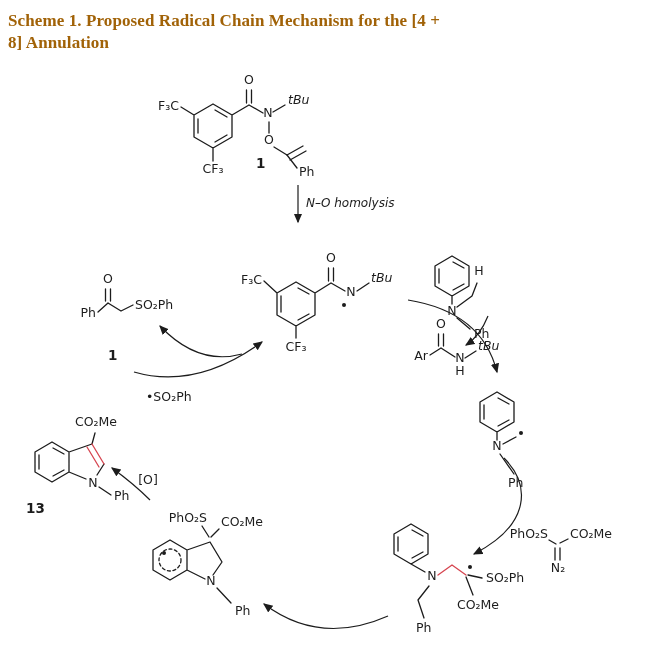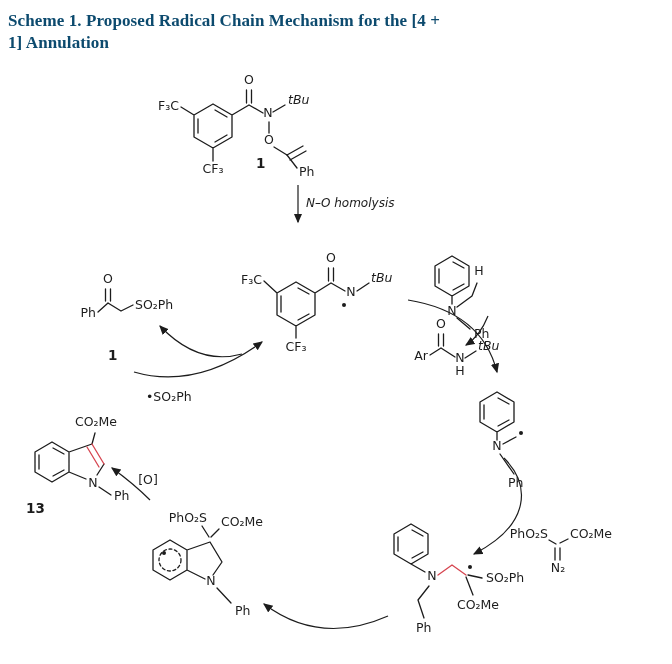--- a/index.html
+++ b/index.html
@@ -1,36 +1,36 @@
 <!DOCTYPE html>
 <html style="--red: #d64550; --bond: #1c1c1c;"><head>
 <meta charset="utf-8">
 <style>
   html,body{margin:0;padding:0;background:#ffffff;width:672px;height:664px;overflow:hidden;}
   .caption{font-family:"Liberation Serif","DejaVu Serif",serif;font-weight:bold;font-size:17px;
-           color:#0c4a6e;padding:10px 10px 0 8px;line-height:22px;letter-spacing:.1px;}
+           color:#a16207;padding:10px 10px 0 8px;line-height:22px;letter-spacing:.1px;}
   svg{display:block;}
   svg text{font-family:"DejaVu Sans","Liberation Sans",sans-serif;font-size:12.5px;fill:#1c1c1c;}
   .bond{stroke:var(--bond,#1c1c1c);stroke-width:1.3;fill:none;stroke-linecap:round;stroke-linejoin:round;}
   .red{stroke:var(--red,#d64550);}
   .dot{fill:#1c1c1c;stroke:none;}
   .dashed{stroke-dasharray:3 2.6;}
   .arrow{stroke:#1c1c1c;stroke-width:1.2;fill:none;}
   .bold{font-weight:bold;font-size:13.5px;}
   .it{font-style:italic;}
   .small{font-size:12px;}
   .mid{text-anchor:middle;}
   .end{text-anchor:end;}
 </style>
 </head>
 <body>
 
 <div class="caption">
   <div>Scheme 1. Proposed Radical Chain Mechanism for the [4 +</div>
-  <div>1] Annulation</div>
+  <div>8] Annulation</div>
 </div>
 
 <svg width="672" height="600" viewBox="0 0 672 600">
   <defs>
     <marker id="ah" markerWidth="9" markerHeight="8" refX="7" refY="3.5" orient="auto">
       <path d="M0,0 L8,3.5 L0,7 Z" fill="#1c1c1c"></path>
     </marker>
   </defs>
 
   <g>

